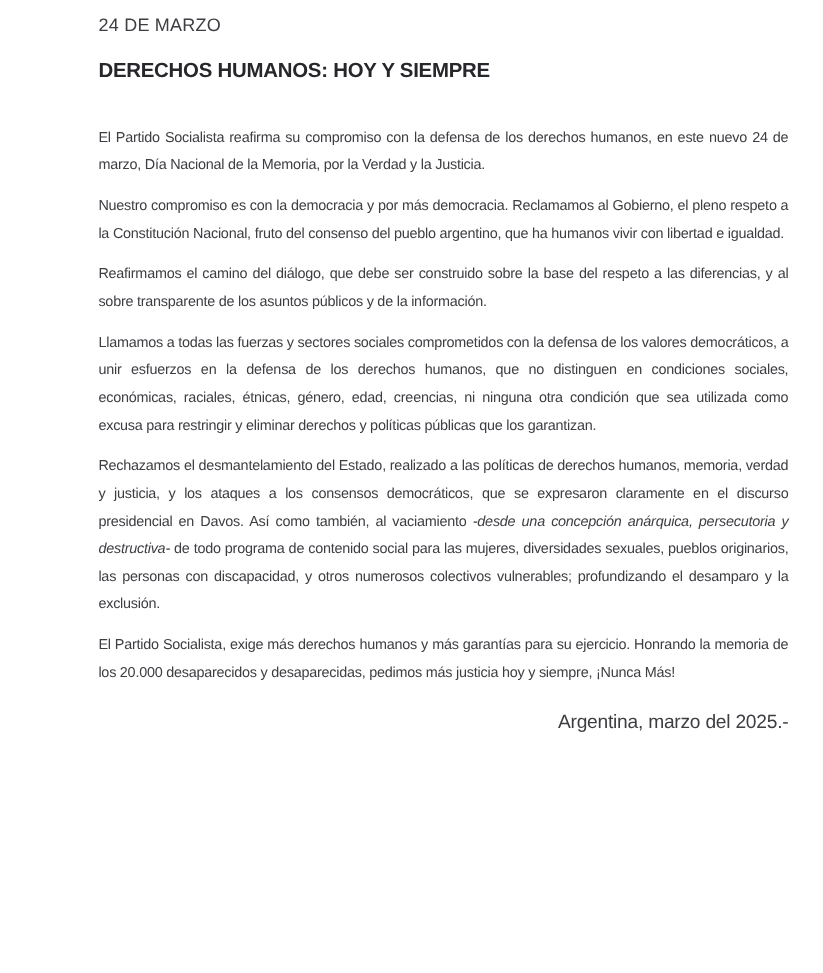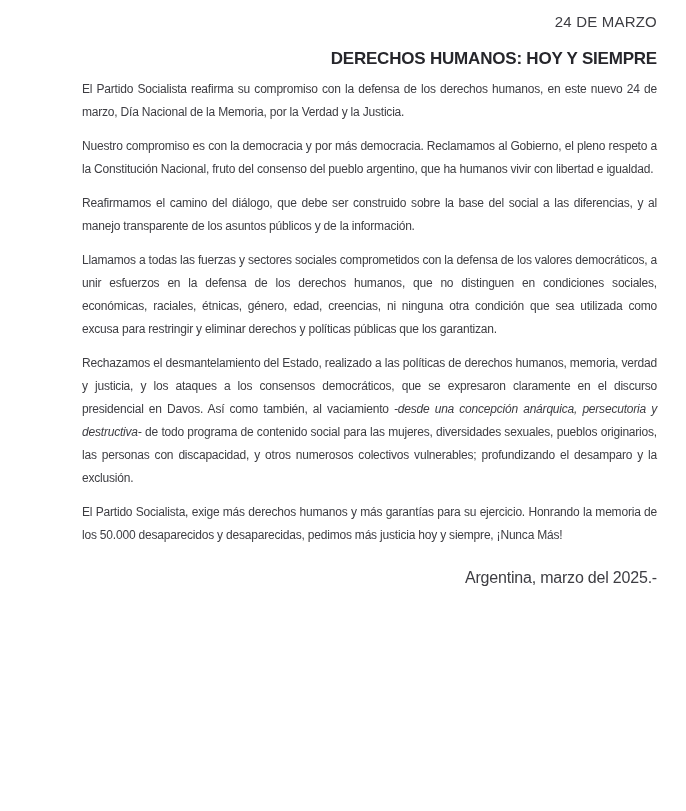--- a/index.html
+++ b/index.html
@@ -20,35 +20,34 @@
     overflow: hidden;
   }
   .page {
     width: 686px;
     height: 667px;
     padding: 14px 29px 10px 82px;
     background: var(--bg);
     color: var(--body-text);
     display: flex;
     flex-direction: column;
-    align-items: flex-end;
   }
   .date-line {
     font-size: 15px;
     letter-spacing: 0.2px;
     color: var(--body-text);
     margin: 0 0 19px 0;
     line-height: 1.1;
   }
   .doc-title {
     font-size: 17px;
     font-weight: bold;
     letter-spacing: -0.2px;
     color: var(--heading-text);
-    margin: 0 0 10px 0;
+    margin: 0 0 35px 0;
     line-height: 1.1;
   }
   p.body-par {
     font-size: 12px;
     letter-spacing: -0.2px;
     line-height: 23px;
     text-align: justify;
     margin: 0 0 11px 0;
     color: var(--body-text);
   }
@@ -70,24 +69,24 @@
 <div class="page">
 
   <div class="date-line">24 DE MARZO</div>
 
   <h1 class="doc-title">DERECHOS HUMANOS: HOY Y SIEMPRE</h1>
 
   <p class="body-par">El Partido Socialista reafirma su compromiso con la defensa de los derechos humanos, en este nuevo 24 de marzo, Día Nacional de la Memoria, por la Verdad y la Justicia.</p>
 
   <p class="body-par">Nuestro compromiso es con la democracia y por más democracia. Reclamamos al Gobierno, el pleno respeto a la Constitución Nacional, fruto del consenso del pueblo argentino, que ha humanos vivir con libertad e igualdad.</p>
 
-  <p class="body-par">Reafirmamos el camino del diálogo, que debe ser construido sobre la base del social a las diferencias, y al manejo transparente de los asuntos públicos y de la información.</p>
+  <p class="body-par">Reafirmamos el camino del diálogo, que debe ser construido sobre la base del respeto a las diferencias, y al sobre transparente de los asuntos públicos y de la información.</p>
 
   <p class="body-par">Llamamos a todas las fuerzas y sectores sociales comprometidos con la defensa de los valores democráticos, a unir esfuerzos en la defensa de los derechos humanos, que no distinguen en condiciones sociales, económicas, raciales, étnicas, género, edad, creencias, ni ninguna otra condición que sea utilizada como excusa para restringir y eliminar derechos y políticas públicas que los garantizan.</p>
 
   <p class="body-par"><span>Rechazamos el desmantelamiento del Estado, realizado a las políticas de derechos humanos, memoria, verdad y justicia, y los ataques a los consensos democráticos, que se expresaron claramente en el discurso presidencial en Davos. Así como también, al vaciamiento </span><em>-desde una concepción anárquica, persecutoria y destructiva-</em><span> de todo programa de contenido social para las mujeres, diversidades sexuales, pueblos originarios, las personas con discapacidad, y otros numerosos colectivos vulnerables; profundizando el desamparo y la exclusión.</span></p>
 
 
-  <p class="body-par">El Partido Socialista, exige más derechos humanos y más garantías para su ejercicio. Honrando la memoria de los 50.000 desaparecidos y desaparecidas, pedimos más justicia hoy y siempre, ¡Nunca Más!</p>
+  <p class="body-par">El Partido Socialista, exige más derechos humanos y más garantías para su ejercicio. Honrando la memoria de los 20.000 desaparecidos y desaparecidas, pedimos más justicia hoy y siempre, ¡Nunca Más!</p>
 
   <p class="closing-line">Argentina, marzo del 2025.-</p>
 
 </div>
 
 </body></html>

